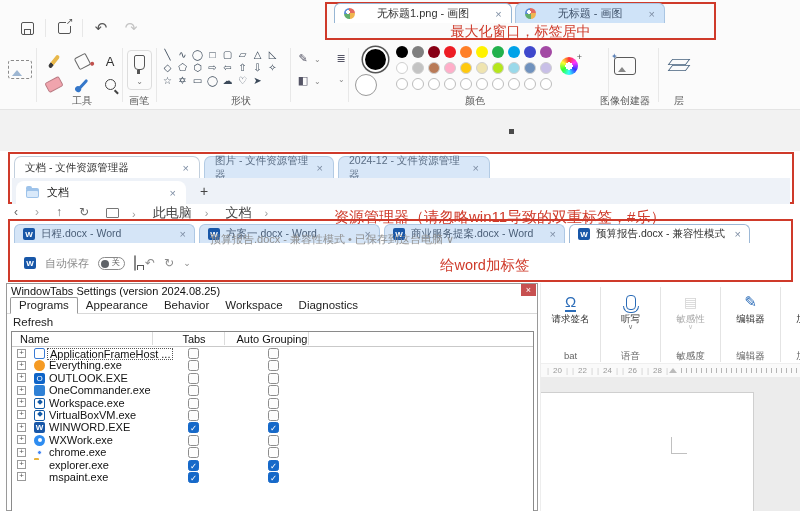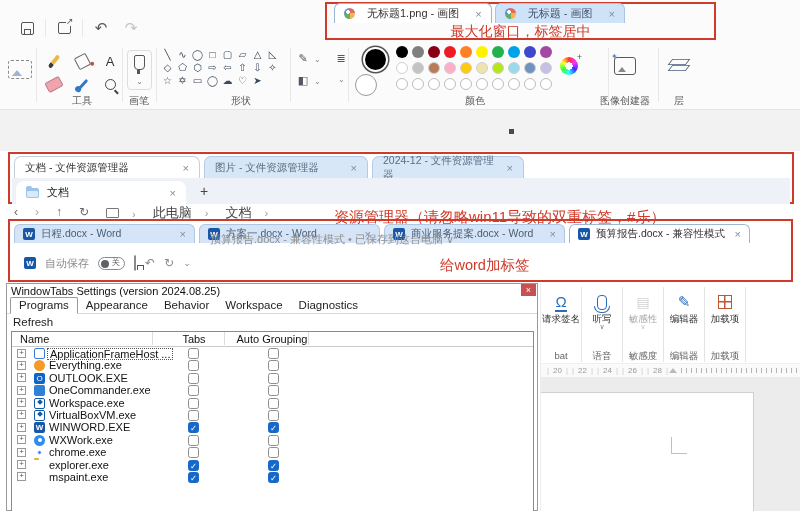--- a/index.html
+++ b/index.html
@@ -16,21 +16,21 @@
   .qa-item{width:30px;height:20px;display:flex;align-items:center;justify-content:center;color:#555}
   .qa-sep{width:1px;height:18px;background:#e7e7e7;margin:0 3px}
   .ic-save{width:11px;height:11px;border:1.4px solid #555;border-radius:2px;position:relative}
   .ic-save::after{content:"";position:absolute;left:2px;bottom:0;width:5px;height:4px;border:1px solid #555;border-bottom:0}
   .ic-share{width:11px;height:10px;border:1.4px solid #555;border-radius:2px;position:relative}
   .ic-share::after{content:"↗";position:absolute;top:-7px;right:-4px;font-size:9px;color:#555;background:#fbfbfb}
   .g-undo{font-size:15px;color:#555}.g-redo{font-size:15px;color:#c3c3c3}
   
   #paint-tabzone{left:325px;top:2px;width:391px;height:38px}
   .ptabs{position:absolute;left:7px;top:-1px;display:flex;gap:3px}
-  .ptab{height:20px;display:flex;align-items:center;gap:12px;padding:0 9px;font-size:11px;color:#40536b;
+  .ptab{height:20px;display:flex;align-items:center;gap:22px;padding:0 9px;font-size:11px;color:#40536b;
         background:#cfe3f8;border:1px solid #a9c5e2;border-bottom:0;border-radius:6px 6px 0 0;box-sizing:border-box}
   .ptab.active{background:#fff;border-color:#97b6d4;color:#333}
   .tclose{color:#7d8da3;font-size:11px;margin-left:4px}
   .paint-chip{width:11px;height:11px;border-radius:50%;
      background:radial-gradient(circle at 35% 35%,#fff 0 18%,transparent 19%),
      conic-gradient(#e46a5f 0 25%,#f0b64f 0 50%,#62ae6c 0 75%,#5f8fd6 0 100%)}
   #paint-ann{position:absolute;left:50%;transform:translateX(-50%);top:19px;font-size:14px}
   
   .pgroup-label{position:absolute;top:94px;font-size:10px;color:#5a5a5a;text-align:center}
   .pdiv{position:absolute;top:48px;width:1px;height:54px;background:#e8e8e8}
@@ -155,21 +155,21 @@
   [data-icon="explorer"]{background:#ffd04c;border-radius:1px;position:relative;height:9px !important;margin-top:2px}
   [data-icon="explorer"]::before{content:"";position:absolute;top:-2px;left:0;width:5px;height:2px;background:#e8b33c;border-radius:1px 1px 0 0}
   [data-icon="mspaint"]{border-radius:50%;background:conic-gradient(#ef8a80 0 90deg,#f2c94c 0 180deg,#7c6ae0 0 270deg,#6bc1f0 0 360deg);position:relative}
   [data-icon="mspaint"]::after{content:"";position:absolute;left:3.5px;top:3.5px;width:4px;height:4px;border-radius:50%;background:#fff}
   
   #ribbon2{position:absolute;left:540px;top:283px;width:260px;height:228px;background:#fff;border-left:1px solid #ededed}
   #rb-row{position:absolute;left:0;top:4px;display:flex}
   .rgrp{display:flex;flex-direction:column;align-items:center;border-right:1px solid #e4e4e4;padding:0 1px;box-sizing:border-box}
   .rbtn{display:flex;flex-direction:column;align-items:center;justify-content:flex-start;height:58px;padding-top:4px}
   .rbtn .ric{height:22px;display:flex;align-items:center;justify-content:center}
-  .rlabel{font-size:9.5px;line-height:1.18;text-align:center;color:#333;width:38px}
+  .rlabel{font-size:9.5px;line-height:1.18;text-align:center;color:#333;width:57px}
   .rgrp[data-wide="true"] .rlabel{width:48px}
   .rdrop{font-size:7px;color:#777;display:none;line-height:5px}
   .rdrop.show{display:block}
   .rbtn.disabled{opacity:.45}
   .rgname{font-size:9.5px;color:#666;height:13px;line-height:13px}
   [data-ric="signature"]::after{content:"Ω";font-size:15px;color:#2b6cb8;border-bottom:2px solid #2b6cb8;line-height:15px}
   [data-ric="mic"]{width:8px;height:13px;border:1.5px solid #2b6cb8;border-radius:4px;position:relative;display:block}
   [data-ric="mic"]::after{content:"";position:absolute;left:-4px;right:-4px;bottom:-4px;height:6px;border:1.5px solid #2b6cb8;border-top:0;border-radius:0 0 8px 8px}
   [data-ric="sensitivity"]::after{content:"▤";font-size:14px;color:#9a9a9a}
   [data-ric="editor"]::after{content:"✎";font-size:15px;color:#2b6cb8}
@@ -394,21 +394,21 @@
 </div>
 
 <div id="explorer">
   <div class="redbox" id="exp-redbox">
     <div class="xtabs">
   <div class="xtab active" style="width: 186px;">
     <span>文档 - 文件资源管理器</span>
     <span class="tclose">×</span>
   </div>
 
-  <div class="xtab" style="width: 164px;">
+  <div class="xtab" style="width: 130px;">
     <span>图片 - 文件资源管理器</span>
     <span class="tclose">×</span>
   </div>
 
   <div class="xtab" style="width: 152px;">
     <span>2024-12 - 文件资源管理器</span>
     <span class="tclose">×</span>
   </div>
 </div>
     <div id="exp-nativebar">

